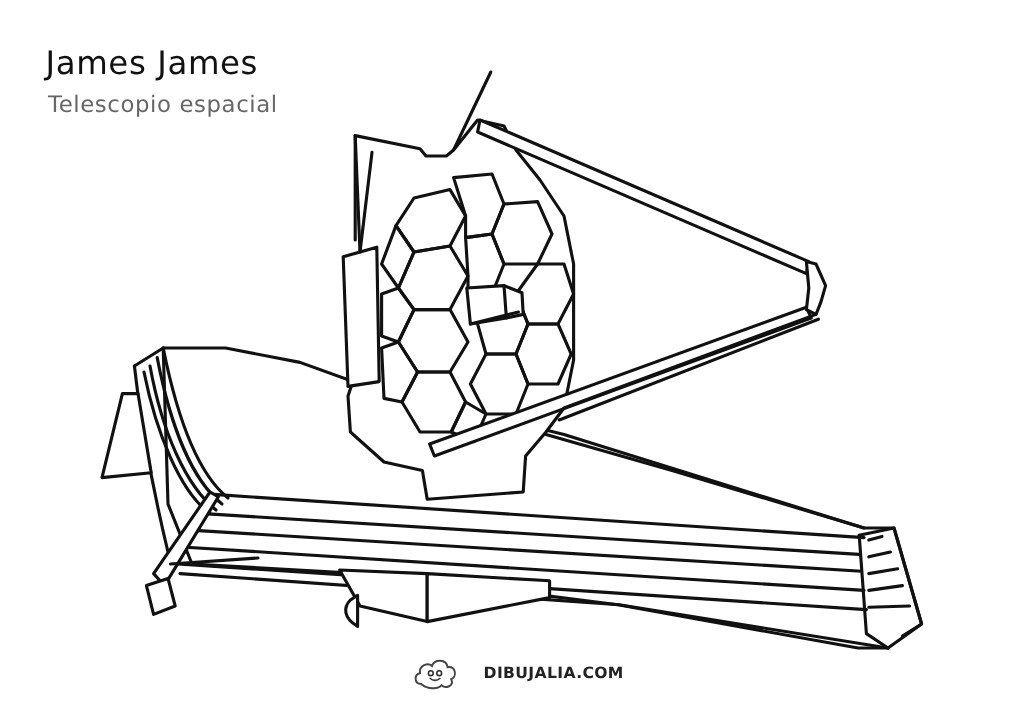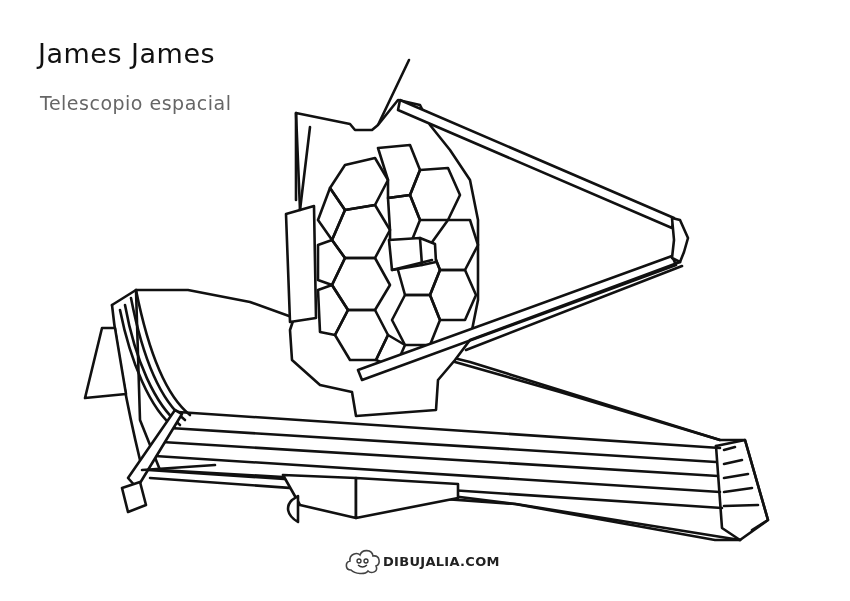--- a/index.html
+++ b/index.html
@@ -6,27 +6,26 @@
     body { width: 850px; height: 601px; position: relative; overflow: hidden; }
     .title {
       position: absolute; left: 38px; top: 38px;
       font-family: "DejaVu Sans", sans-serif; font-size: 27px; color: #111;
       letter-spacing: 0.5px;
     }
     .subtitle {
       position: absolute; left: 40px; top: 76px;
       font-family: "DejaVu Sans", sans-serif; font-size: 19px; color: #666;
       letter-spacing: 0.5px;
-      margin-top: 16px;
     }
     .drawing { position: absolute; left: 0; top: 0; }
     .drawing * { fill: none; stroke: #111; stroke-width: 2.6; stroke-linejoin: round; stroke-linecap: round; }
     .drawing .fillw { fill: #fff; }
     .logo {
-      position: absolute; left: 343px; top: 546px; display: flex; align-items: center; gap: 0;
+      position: absolute; left: 343px; top: 546px; display: flex; align-items: center; gap: 20px;
     }
     .logo-text {
       font-family: "DejaVu Sans", sans-serif; font-size: 13px; color: #222; font-weight: bold; letter-spacing: 0.3px;
     }
   </style>
 </head>
 <body>
 
 <div class="title">James James</div>
 <div class="subtitle">Telescopio espacial</div>

